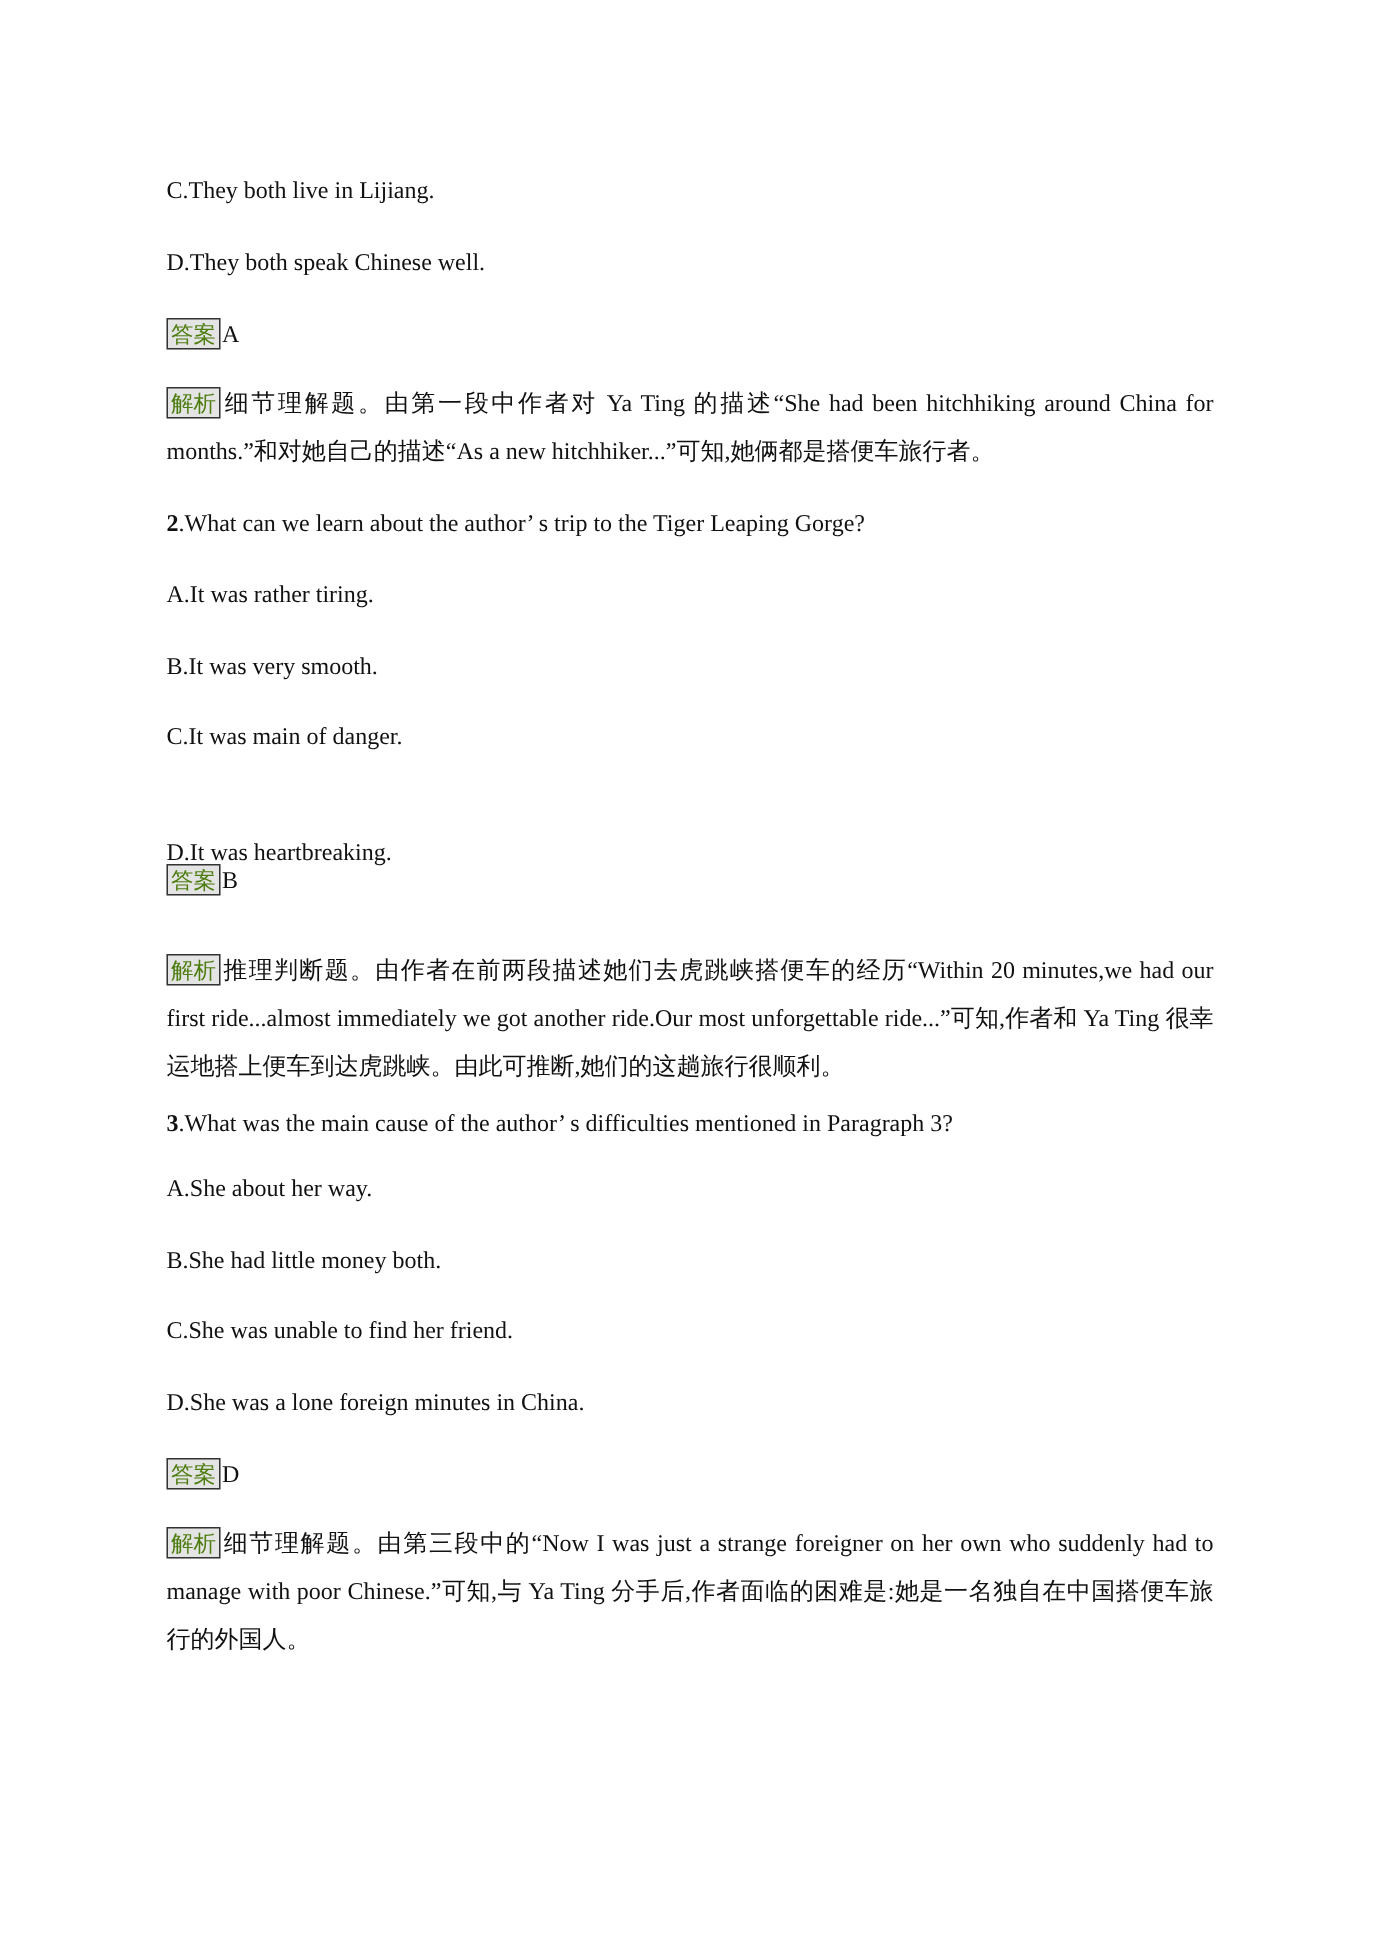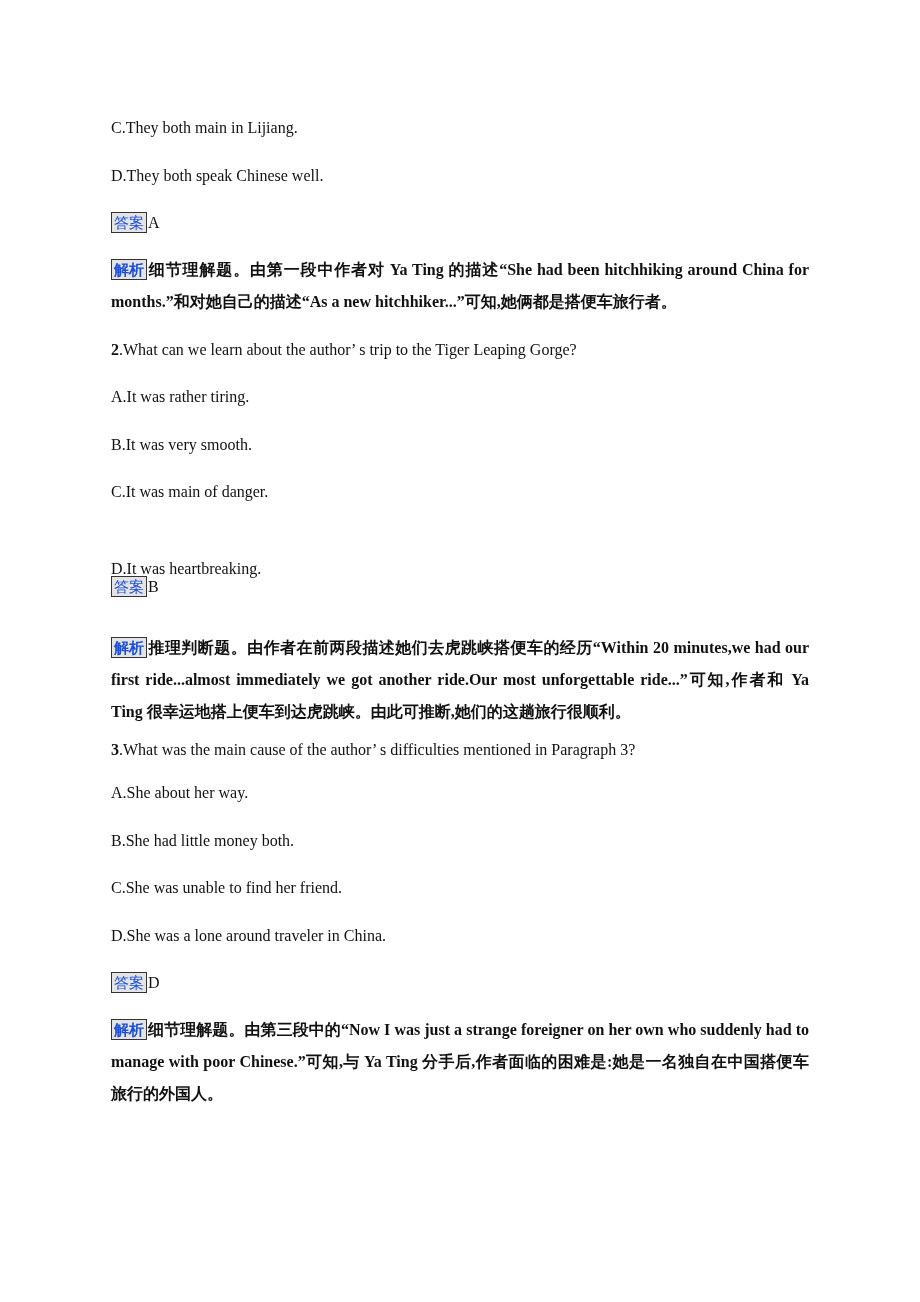--- a/index.html
+++ b/index.html
@@ -28,44 +28,43 @@
       line-height: 20px;
       white-space: nowrap;
     }
     .para {
       position: absolute;
       left: 0;
       width: 698px;
       font-size: 16px;
       line-height: 32px;
       text-align: justify;
-      font-weight: bold;
     }
     .label-box {
       display: inline-block;
       font-family: "DejaVu Sans", "Liberation Sans", sans-serif;
       font-size: 15px;
       line-height: 18px;
       padding: 1px 2px 0 2px;
       background: #e4e4e4;
       border: 1px solid #333333;
-      color: #1d4ed8;
+      color: #4d7c0f;
       margin-right: 1px;
       vertical-align: baseline;
     }
     .qnum {
       font-weight: bold;
     }
   </style>
 </head>
 <body>
 
 <div class="page">
 
-  <div class="line" style="top:118px">C.They both main in Lijiang.</div>
+  <div class="line" style="top:118px">C.They both live in Lijiang.</div>
   <div class="line" style="top:166px">D.They both speak Chinese well.</div>
   <div class="line" style="top:212px">
     <span class="label-box">答案</span><span>A</span>
   </div>
   <div class="para" style="top:254px">
     <span class="label-box">解析</span><span>细节理解题。由第一段中作者对 Ya Ting 的描述“She had been hitchhiking around China for months.”和对她自己的描述“As a new hitchhiker...”可知,她俩都是搭便车旅行者。</span>
   </div>
 
   <div class="line" style="top:340px">
     <span class="qnum">2</span><span>.What can we learn about the author’ s trip to the Tiger Leaping Gorge?</span>
@@ -80,21 +79,21 @@
   <div class="para" style="top:632px">
     <span class="label-box">解析</span><span>推理判断题。由作者在前两段描述她们去虎跳峡搭便车的经历“Within 20 minutes,we had our first ride...almost immediately we got another ride.Our most unforgettable ride...”可知,作者和 Ya Ting 很幸运地搭上便车到达虎跳峡。由此可推断,她们的这趟旅行很顺利。</span>
   </div>
 
   <div class="line" style="top:740px">
     <span class="qnum">3</span><span>.What was the main cause of the author’ s difficulties mentioned in Paragraph 3?</span>
   </div>
   <div class="line" style="top:783px">A.She about her way.</div>
   <div class="line" style="top:831px">B.She had little money both.</div>
   <div class="line" style="top:878px">C.She was unable to find her friend.</div>
-  <div class="line" style="top:926px">D.She was a lone around traveler in China.</div>
+  <div class="line" style="top:926px">D.She was a lone foreign minutes in China.</div>
   <div class="line" style="top:972px">
     <span class="label-box">答案</span><span>D</span>
   </div>
   <div class="para" style="top:1014px">
     <span class="label-box">解析</span><span>细节理解题。由第三段中的“Now I was just a strange foreigner on her own who suddenly had to manage with poor Chinese.”可知,与 Ya Ting 分手后,作者面临的困难是:她是一名独自在中国搭便车旅行的外国人。</span>
   </div>
 
 </div>
 
 </body></html>

